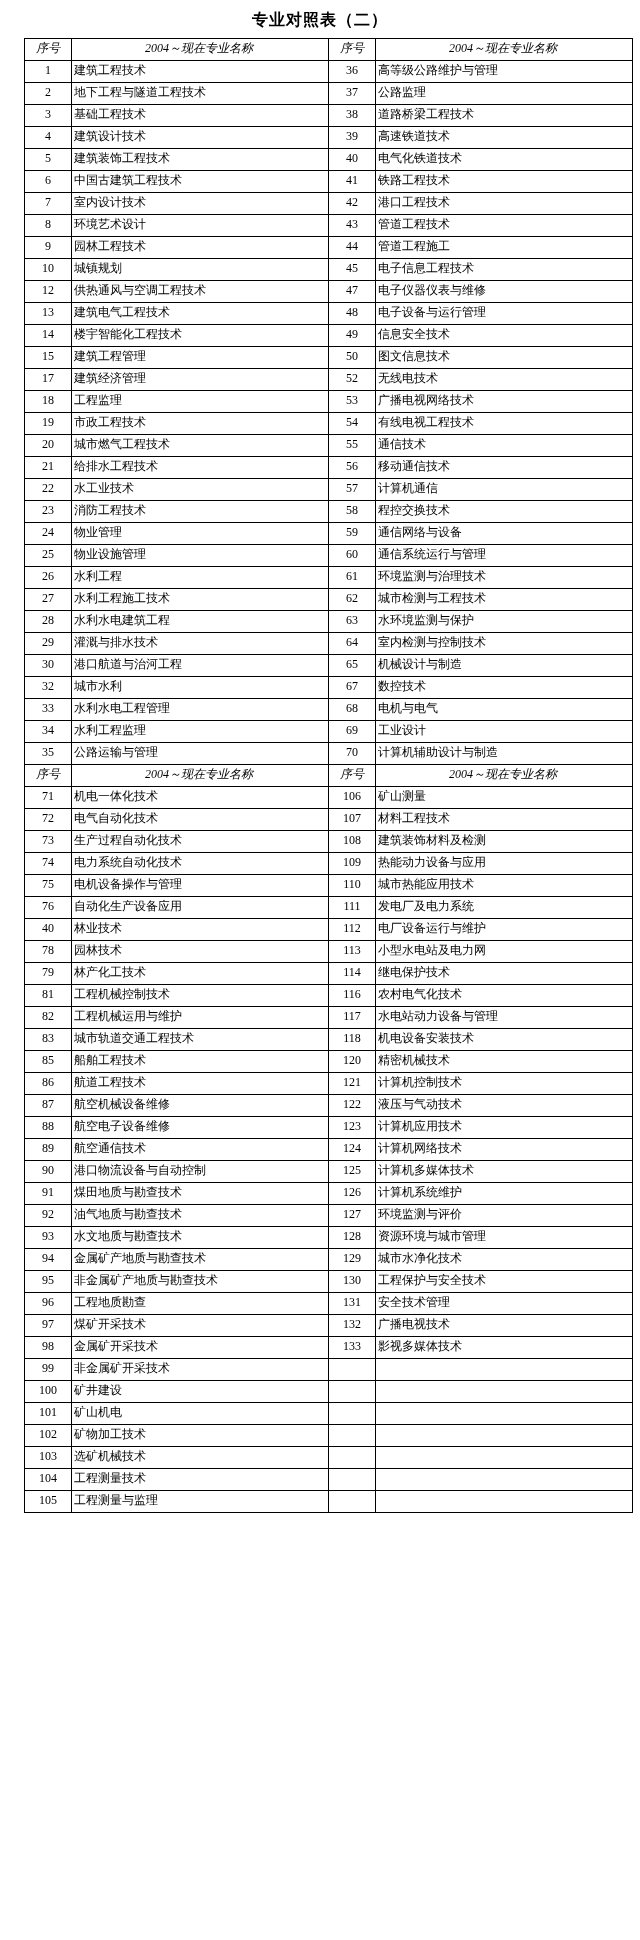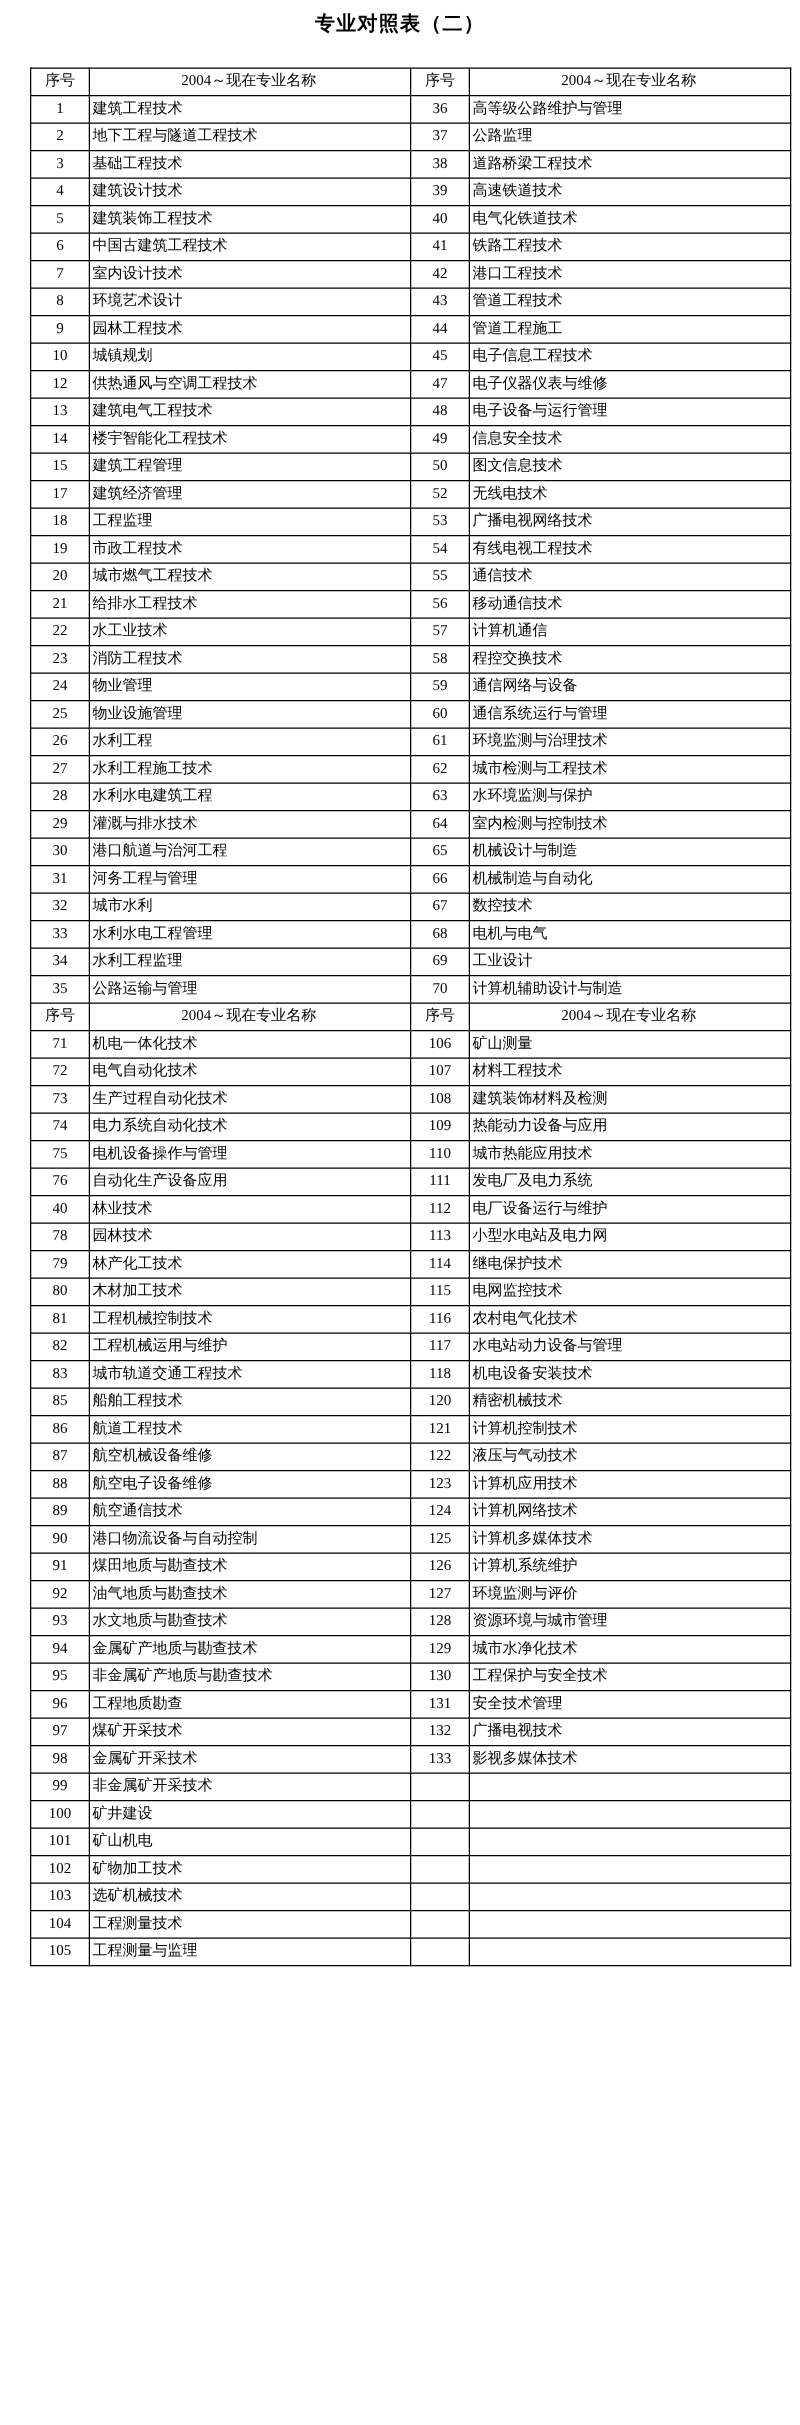--- a/index.html
+++ b/index.html
@@ -17,21 +17,21 @@
     min-height: 1940px;
     box-sizing: border-box;
     padding: 8px 24px 10px 24px;
     background: #ffffff;
   }
   .doc-title {
     text-align: center;
     font-size: 16px;
     font-weight: 700;
     letter-spacing: 1px;
-    margin: 2px 0 23px 0;
+    margin: 2px 0 7px 0;
     line-height: 1.3;
   }
   table.main {
     border-collapse: collapse;
     width: 592px;
     table-layout: fixed;
     margin: 0 auto;
   }
   table.main td {
     border: 1px solid #000000;
@@ -48,20 +48,21 @@
     text-align: center;
   }
   td.name {
     width: 254px;
     text-align: left;
     padding-left: 12px;
   }
   tr.header td {
     text-align: center;
     font-weight: 400;
+    font-style: italic;
   }
   tr.header td.name {
     padding-left: 0;
   }
   td.empty {
     border: 1px solid #000000;
   }
 </style>
 </head>
 <body>
@@ -240,26 +241,20 @@
           <td class="num">64</td>
           <td class="name">室内检测与控制技术</td>
         </tr>
         <tr>
           <td class="num">30</td>
           <td class="name">港口航道与治河工程</td>
           <td class="num">65</td>
           <td class="name">机械设计与制造</td>
         </tr>
         <tr>
-          <td class="num">31</td>
-          <td class="name">河务工程与管理</td>
-          <td class="num">66</td>
-          <td class="name">机械制造与自动化</td>
-        </tr>
-        <tr>
           <td class="num">32</td>
           <td class="name">城市水利</td>
           <td class="num">67</td>
           <td class="name">数控技术</td>
         </tr>
         <tr>
           <td class="num">33</td>
           <td class="name">水利水电工程管理</td>
           <td class="num">68</td>
           <td class="name">电机与电气</td>
@@ -328,26 +323,20 @@
           <td class="num">78</td>
           <td class="name">园林技术</td>
           <td class="num">113</td>
           <td class="name">小型水电站及电力网</td>
         </tr>
         <tr>
           <td class="num">79</td>
           <td class="name">林产化工技术</td>
           <td class="num">114</td>
           <td class="name">继电保护技术</td>
-        </tr>
-        <tr>
-          <td class="num">80</td>
-          <td class="name">木材加工技术</td>
-          <td class="num">115</td>
-          <td class="name">电网监控技术</td>
         </tr>
         <tr>
           <td class="num">81</td>
           <td class="name">工程机械控制技术</td>
           <td class="num">116</td>
           <td class="name">农村电气化技术</td>
         </tr>
         <tr>
           <td class="num">82</td>
           <td class="name">工程机械运用与维护</td>

